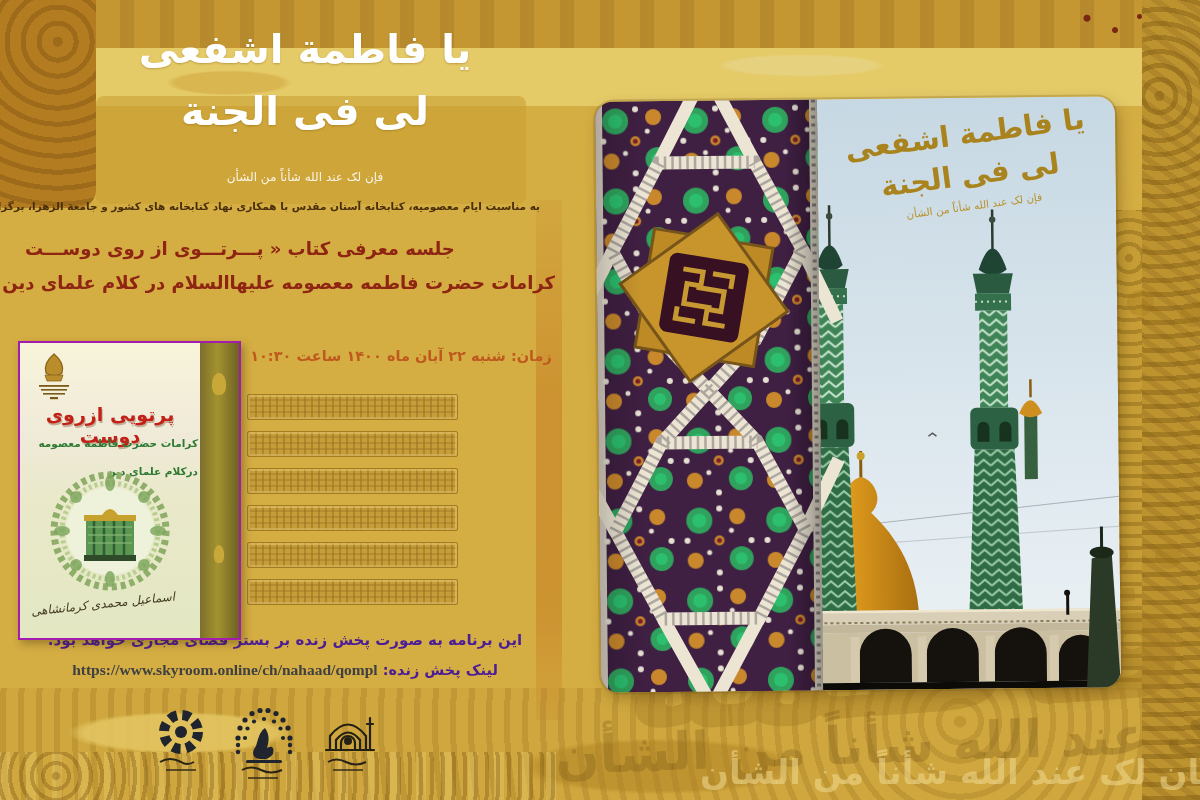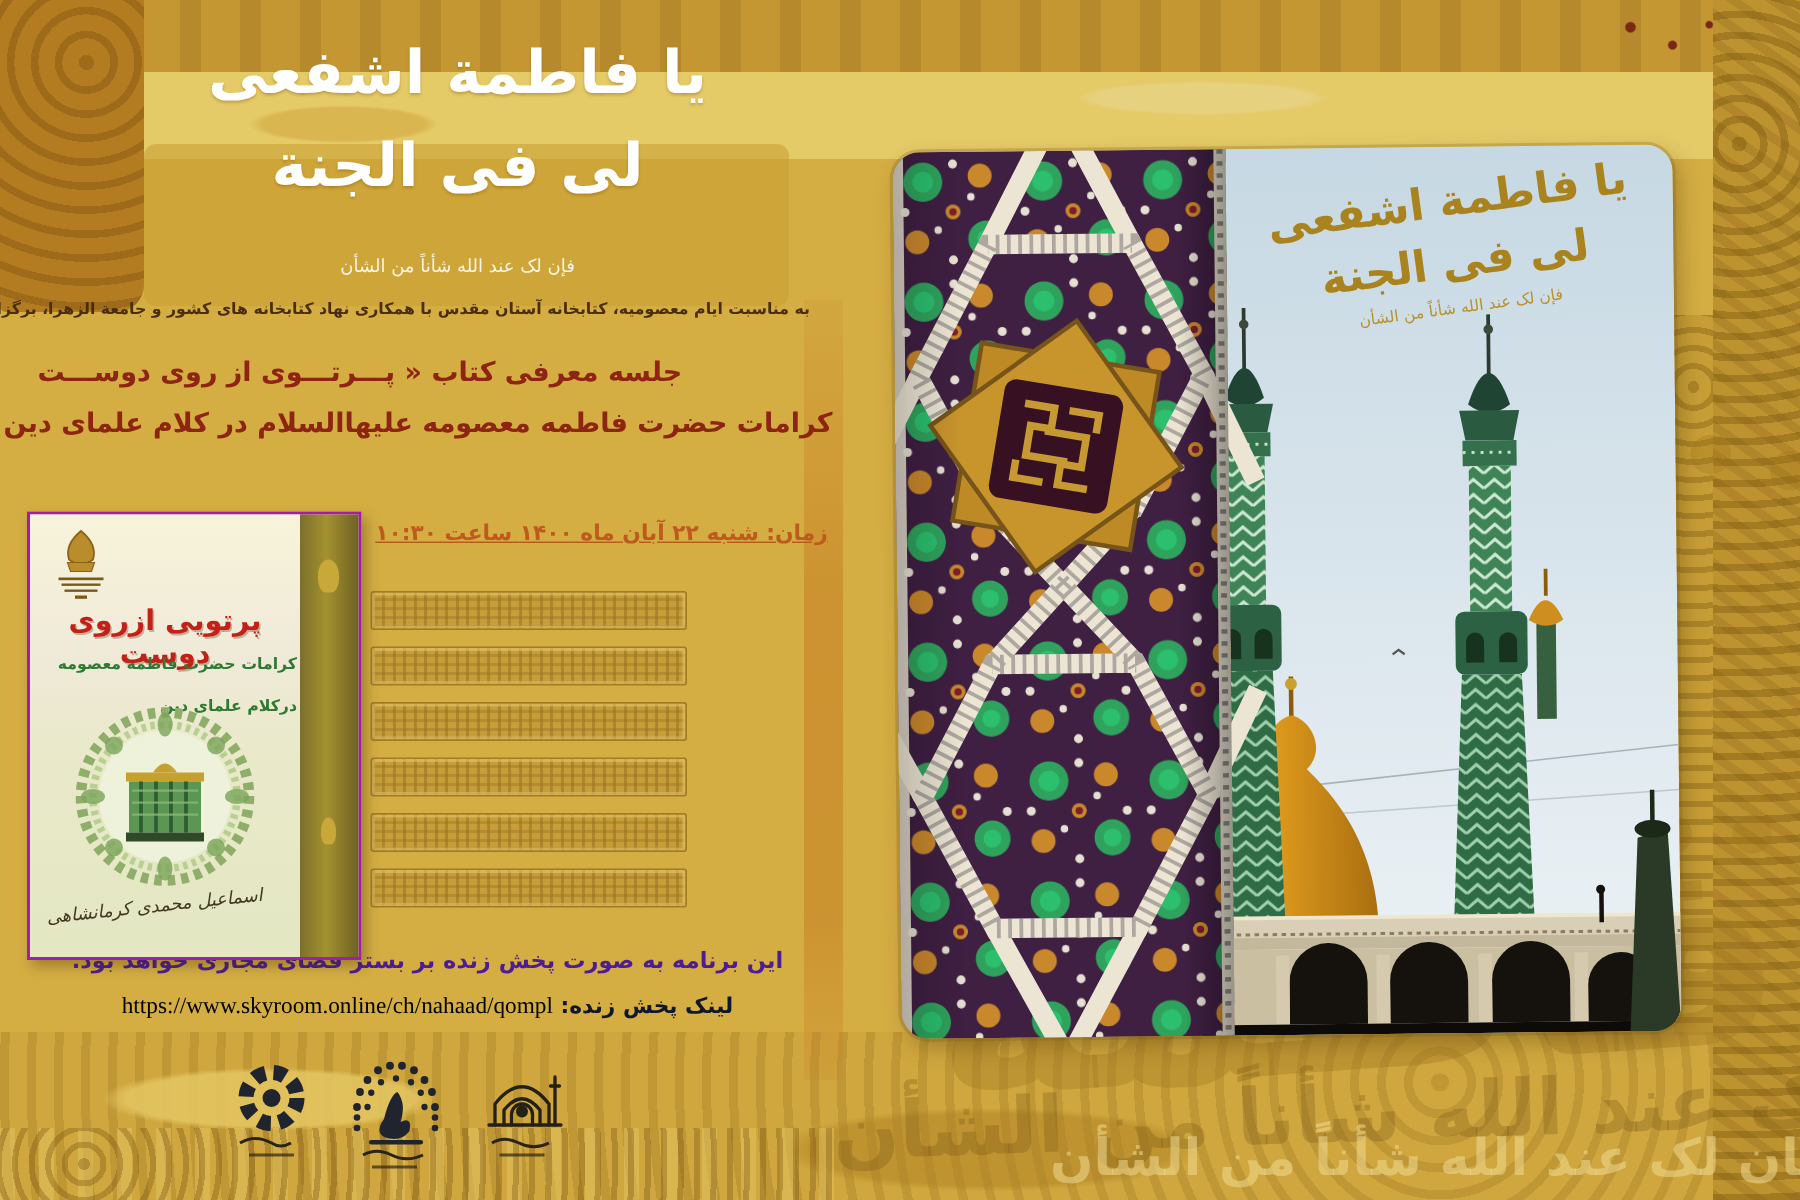--- a/index.html
+++ b/index.html
@@ -52,26 +52,26 @@
     font-size:12px;text-align:center;}
   .intro-line{left:20px;top:200px;width:520px;z-index:4;color:#4a2e0a;font-size:10.5px;
     font-weight:bold;text-align:center;white-space:nowrap;}
   .heading{left:25px;width:530px;z-index:4;color:#8e2412;font-weight:bold;font-size:18px;
     text-align:left;white-space:nowrap;}
   .heading1{top:238px;}
   .heading2{top:272px;}
   .speaker-line{left:35px;top:314px;width:505px;z-index:4;color:#4a2e0a;font-size:14.5px;
     font-weight:bold;text-align:center;white-space:nowrap;}
   .time-line{left:245px;top:348px;width:312px;z-index:4;color:#bf5a1e;font-size:14.5px;
-    font-weight:bold;text-align:center;white-space:nowrap;text-decoration:underline;}
+    font-weight:bold;text-align:center;white-space:nowrap;}
   .live-note{left:25px;top:631px;width:520px;z-index:4;color:#4c1d95;font-size:15px;
     font-weight:bold;text-align:center;white-space:nowrap;}
   .live-link{left:25px;top:660px;width:520px;z-index:4;text-align:center;white-space:nowrap;}
-  .live-link .lbl{color:#0f172a;font-size:14.5px;font-weight:bold;}
-  .live-link .url{color:#000000;font-size:15.5px;font-weight:normal;
+  .live-link .lbl{color:#4c1d95;font-size:14.5px;font-weight:bold;}
+  .live-link .url{color:#404040;font-size:15.5px;font-weight:bold;
     font-family:"Liberation Serif",serif;direction:ltr;unicode-bidi:embed;}
 
   
   .strips{left:247px;top:394px;width:211px;z-index:3;}
   .strip{height:24px;margin-bottom:11px;background-color:#c59d39;border:1.5px solid #a47c20;border-radius:2px;
     background-image:repeating-linear-gradient(90deg,rgba(150,110,30,.5) 0 2px,transparent 2px 7px),
                      repeating-linear-gradient(0deg,rgba(150,110,30,.35) 0 2px,transparent 2px 6px);
     box-shadow:inset 0 0 0 2px rgba(235,205,120,.5);}
 
   

